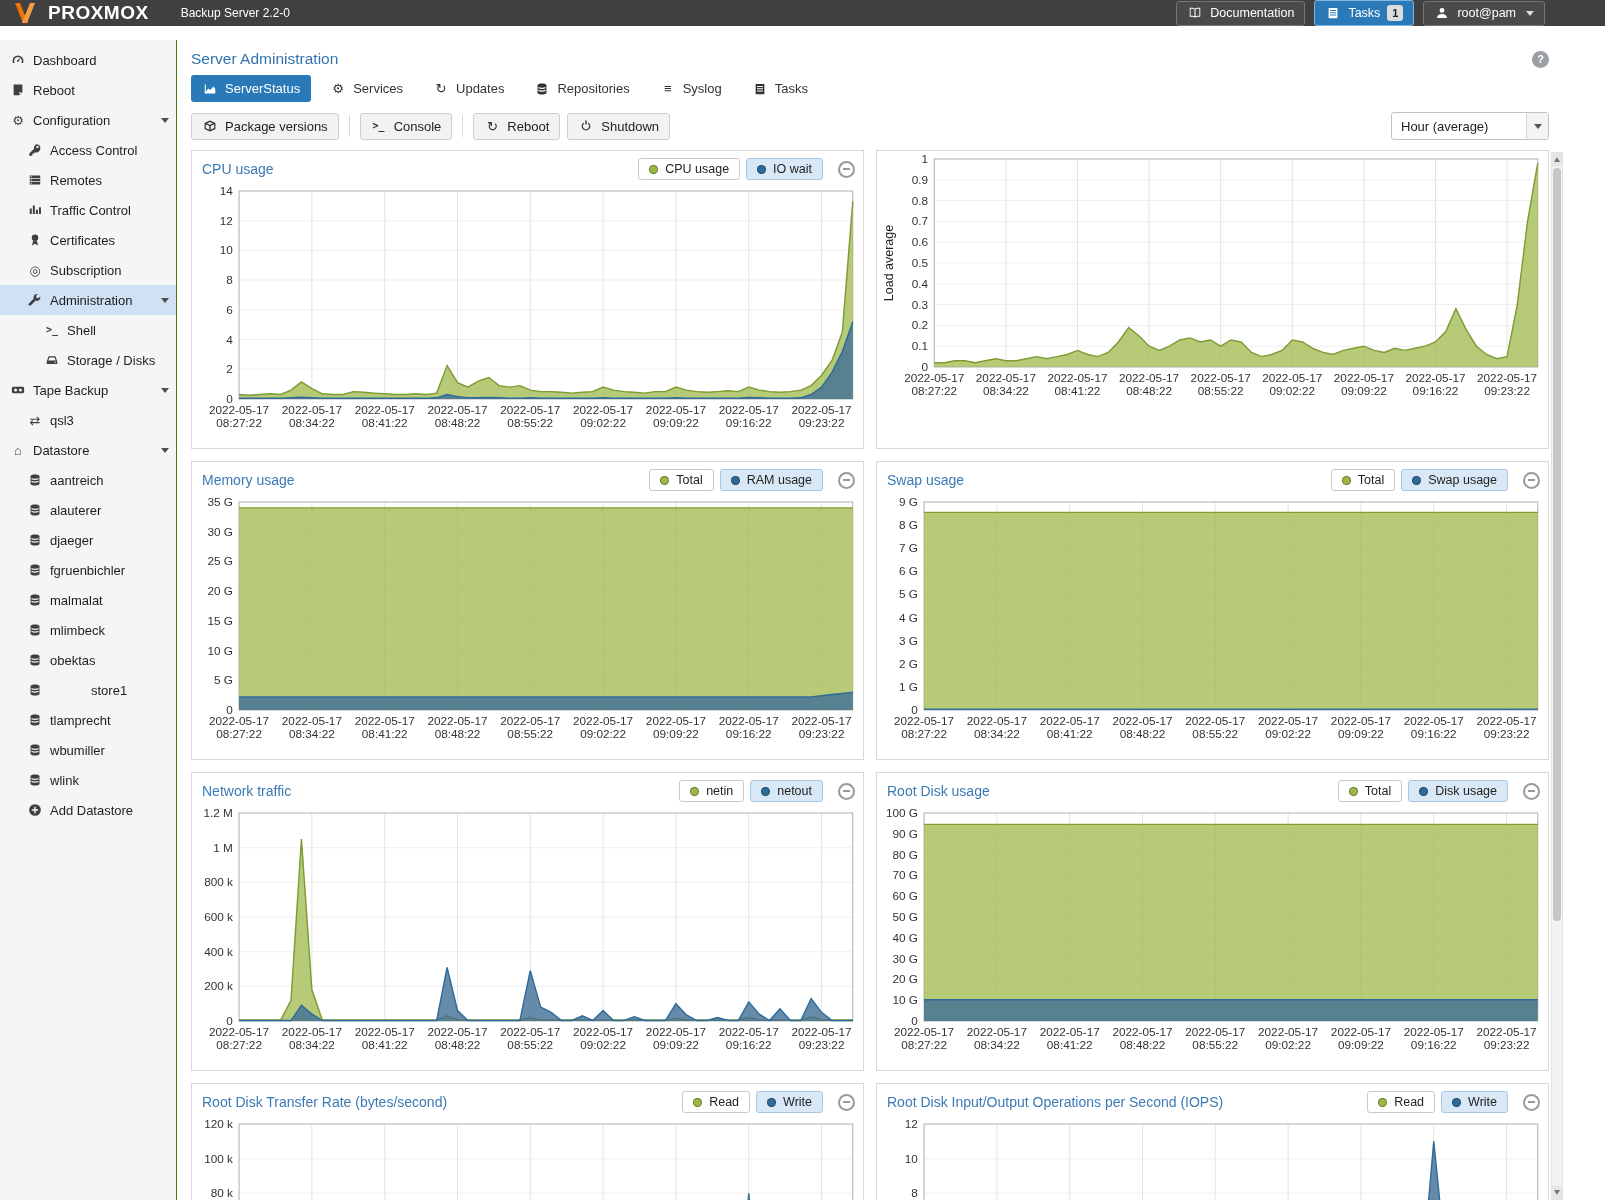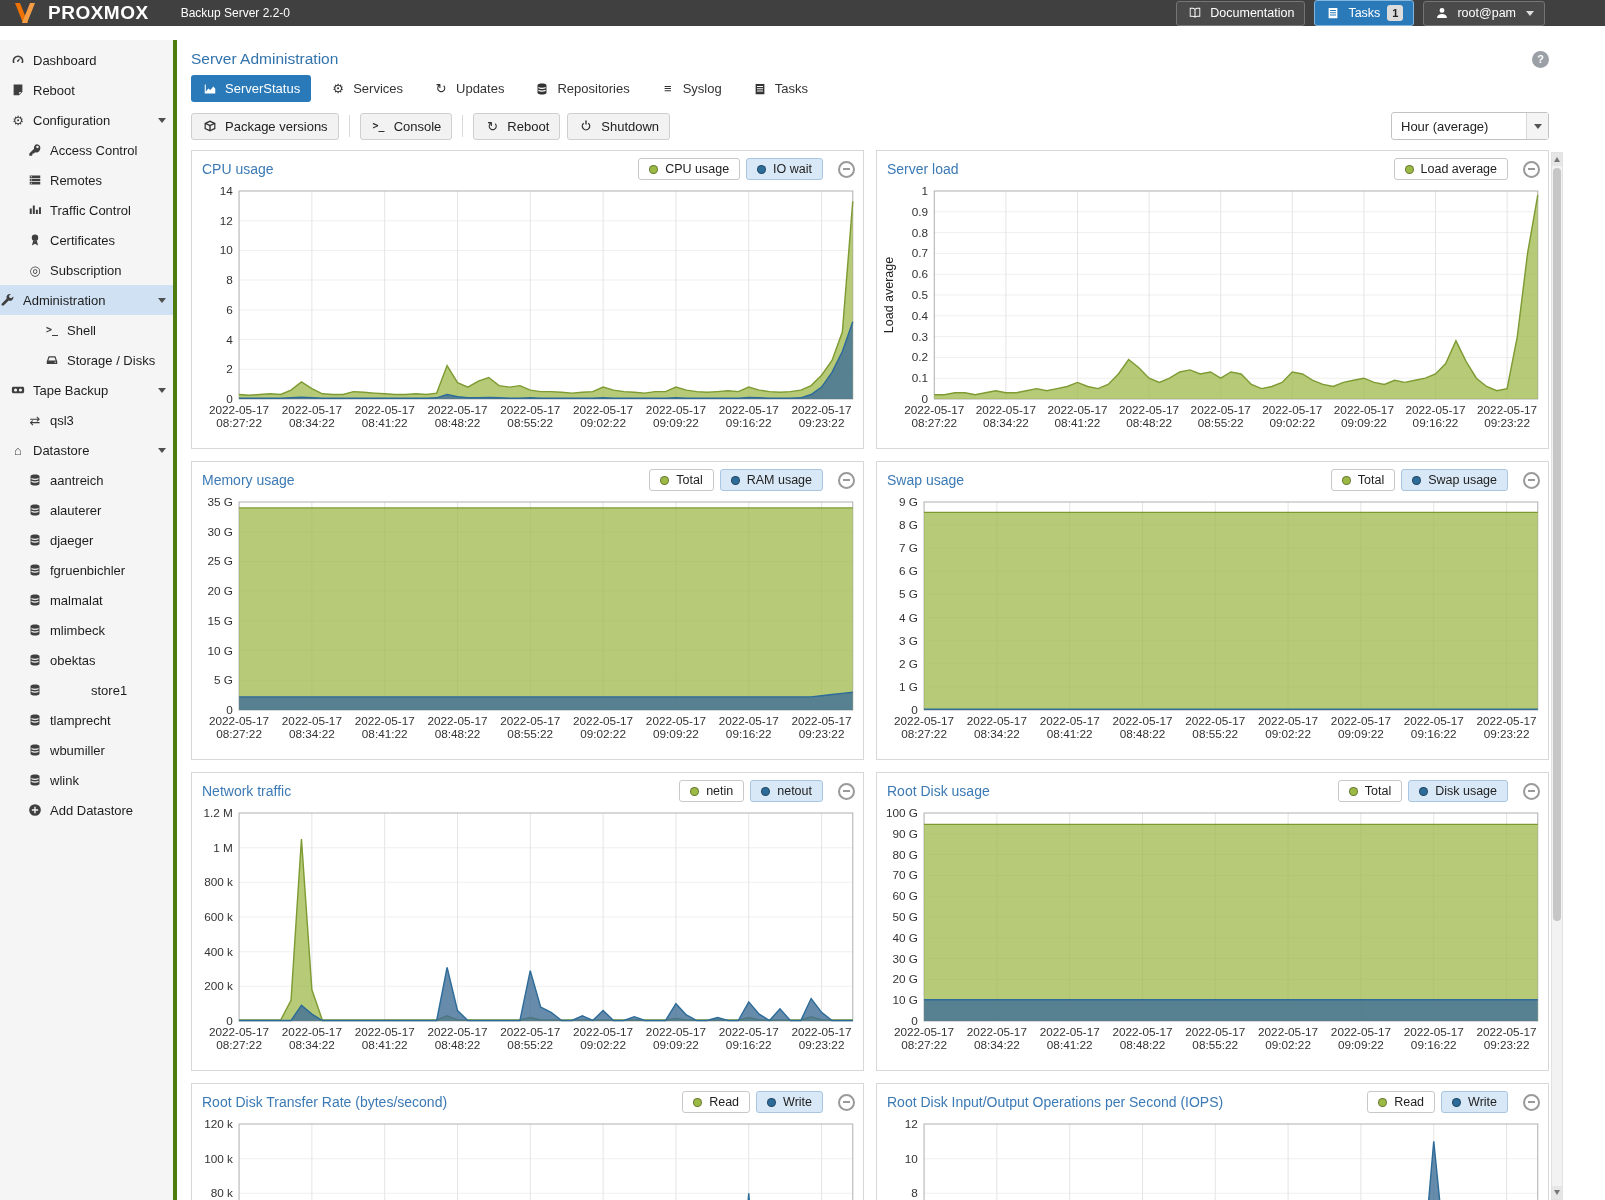--- a/index.html
+++ b/index.html
@@ -12,21 +12,21 @@
 .brand-name{color:#fff;font-weight:bold;font-size:19px;letter-spacing:.5px}
 .product{color:#fff;font-size:12px;margin-left:24px}
 .topbar-right{margin-left:auto;display:flex;gap:9px;align-items:center}
 .tb-btn{display:inline-flex;align-items:center;gap:7px;background:#4a4a4a;border:1px solid #757575;
   color:#fff;border-radius:3px;padding:4px 10px;font-size:12.5px;cursor:pointer;font-family:inherit}
 .tb-btn.tasks{background:#2a7ab9;border-color:#84b5dc}
 .badge{background:#dcdcdc;color:#222;border-radius:3px;padding:0 5px;font-size:11px;line-height:16px;font-weight:bold}
 .tri{width:0;height:0;border-left:4px solid transparent;border-right:4px solid transparent;border-top:5px solid #ddd;margin-left:3px}
 
 .sidebar{position:absolute;left:0;top:40px;width:177px;bottom:0;background:#f5f5f5;
-  border-right:4px solid #4d7c0f;padding-top:5px;overflow:hidden}
+  border-right:1px solid #4d7c0f;padding-top:5px;overflow:hidden}
 .side-item{display:flex;align-items:center;gap:7px;height:30px;padding-right:7px;cursor:pointer;color:#1d1d1d}
 .side-item.selected{background:#cfe1f2}
 .side-item .lbl{white-space:nowrap}
 .caret{margin-left:auto;width:0;height:0;border-left:4px solid transparent;border-right:4px solid transparent;border-top:5px solid #4f4f4f}
 
 .icn{display:inline-flex;align-items:center;justify-content:center;width:16px;height:15px;font-size:13px;line-height:1;color:#3f3f3f;flex:none}
 .icn svg{display:block}
 .topbar .icn{color:#fff}
 .tab .icn{color:inherit}
 .btn .icn{color:#333}
@@ -168,21 +168,21 @@
         <svg viewBox="0 0 16 16" width="14" height="14">
           <path fill-rule="evenodd" fill="currentColor" d="M8 1.6a3.7 3.7 0 1 1 0 7.4 3.7 3.7 0 0 1 0-7.4zM5.9 8.9 4.5 14.4l3.5-2 3.5 2L10.1 8.9a5 5 0 0 1-4.2 0z"></path>
         </svg>
       </span>
       <span class="lbl">Certificates</span>
     </div>
     <div class="side-item" style="padding-left: 27px;">
       <span class="icn">◎</span>
       <span class="lbl">Subscription</span>
     </div>
-    <div class="side-item selected" style="">
+    <div class="side-item selected" style="padding-left: 27px;">
       <span class="icn">
         <svg viewBox="0 0 16 16" width="14" height="14">
           <path fill-rule="evenodd" fill="currentColor" d="M14 4a3.9 3.9 0 0 1-5.2 4.6l-5.5 5.5a1.55 1.55 0 0 1-2.2-2.2l5.5-5.5A3.9 3.9 0 0 1 11.2 1.2L9.1 3.3l.7 2 2 .7z"></path>
         </svg>
       </span>
       <span class="lbl">Administration</span>
       <span class="caret"></span>
     </div>
     <div class="side-item" style="padding-left: 44px;">
       <span class="icn" style="font-family: &quot;DejaVu Sans Mono&quot;, monospace; font-size: 10px; font-weight: bold;">&gt;_</span>
@@ -450,30 +450,20 @@
             <text class="xt" x="615.5" y="231" text-anchor="middle">2022-05-17</text>
             <text class="xt" x="615.5" y="244" text-anchor="middle">09:23:22</text>
             <rect x="46" y="8" width="600" height="208" fill="none" stroke="#b0b0b0"></rect>
             <polygon points="46,216 46.0,211.5 56.2,212.3 66.3,211.5 76.5,210.8 86.7,211.5 96.8,207.1 107.0,198.9 117.2,205.6 127.4,210.8 137.5,211.5 147.7,211.5 157.9,208.6 168.0,209.3 178.2,210.1 188.4,210.8 198.5,211.5 208.7,211.5 218.9,210.8 229.1,211.5 239.2,210.1 249.4,182.6 259.6,199.7 269.7,204.1 279.9,198.2 290.1,194.5 300.2,202.6 310.4,204.1 320.6,202.6 330.7,207.1 340.9,208.6 351.1,208.6 361.3,209.3 371.4,210.1 381.6,209.3 391.8,208.6 401.9,204.1 412.1,207.1 422.3,208.6 432.4,209.3 442.6,210.1 452.8,208.6 462.9,208.6 473.1,204.1 483.3,207.1 493.5,208.6 503.6,209.3 513.8,208.6 524.0,207.8 534.1,208.6 544.3,204.1 554.5,207.1 564.6,208.6 574.8,209.3 585.0,208.6 595.2,207.1 605.3,202.6 615.5,192.2 625.7,177.4 635.8,149.1 646.0,18.4 646,216" fill="rgba(158,184,75,0.75)"></polygon>
             <polyline points="46.0,211.5 56.2,212.3 66.3,211.5 76.5,210.8 86.7,211.5 96.8,207.1 107.0,198.9 117.2,205.6 127.4,210.8 137.5,211.5 147.7,211.5 157.9,208.6 168.0,209.3 178.2,210.1 188.4,210.8 198.5,211.5 208.7,211.5 218.9,210.8 229.1,211.5 239.2,210.1 249.4,182.6 259.6,199.7 269.7,204.1 279.9,198.2 290.1,194.5 300.2,202.6 310.4,204.1 320.6,202.6 330.7,207.1 340.9,208.6 351.1,208.6 361.3,209.3 371.4,210.1 381.6,209.3 391.8,208.6 401.9,204.1 412.1,207.1 422.3,208.6 432.4,209.3 442.6,210.1 452.8,208.6 462.9,208.6 473.1,204.1 483.3,207.1 493.5,208.6 503.6,209.3 513.8,208.6 524.0,207.8 534.1,208.6 544.3,204.1 554.5,207.1 564.6,208.6 574.8,209.3 585.0,208.6 595.2,207.1 605.3,202.6 615.5,192.2 625.7,177.4 635.8,149.1 646.0,18.4 " fill="none" stroke="#7e9b33" stroke-width="1.4"></polyline>
             <polygon points="46,216 46.0,215.3 56.2,215.3 66.3,215.3 76.5,215.3 86.7,215.3 96.8,214.8 107.0,214.2 117.2,214.8 127.4,215.3 137.5,215.3 147.7,215.3 157.9,215.3 168.0,215.3 178.2,215.3 188.4,215.3 198.5,215.3 208.7,215.3 218.9,215.3 229.1,215.3 239.2,214.8 249.4,211.5 259.6,213.8 269.7,214.8 279.9,214.8 290.1,214.5 300.2,214.8 310.4,215.3 320.6,215.3 330.7,214.8 340.9,215.3 351.1,215.3 361.3,215.3 371.4,215.3 381.6,215.3 391.8,215.3 401.9,214.8 412.1,215.3 422.3,215.3 432.4,215.3 442.6,215.3 452.8,215.3 462.9,215.3 473.1,214.8 483.3,215.3 493.5,215.3 503.6,215.3 513.8,215.3 524.0,215.3 534.1,215.3 544.3,214.5 554.5,214.8 564.6,215.3 574.8,215.3 585.0,215.3 595.2,214.8 605.3,211.5 615.5,204.1 625.7,189.3 635.8,168.5 646.0,138.7 646,216" fill="rgba(64,110,150,0.8)"></polygon>
             <polyline points="46.0,215.3 56.2,215.3 66.3,215.3 76.5,215.3 86.7,215.3 96.8,214.8 107.0,214.2 117.2,214.8 127.4,215.3 137.5,215.3 147.7,215.3 157.9,215.3 168.0,215.3 178.2,215.3 188.4,215.3 198.5,215.3 208.7,215.3 218.9,215.3 229.1,215.3 239.2,214.8 249.4,211.5 259.6,213.8 269.7,214.8 279.9,214.8 290.1,214.5 300.2,214.8 310.4,215.3 320.6,215.3 330.7,214.8 340.9,215.3 351.1,215.3 361.3,215.3 371.4,215.3 381.6,215.3 391.8,215.3 401.9,214.8 412.1,215.3 422.3,215.3 432.4,215.3 442.6,215.3 452.8,215.3 462.9,215.3 473.1,214.8 483.3,215.3 493.5,215.3 503.6,215.3 513.8,215.3 524.0,215.3 534.1,215.3 544.3,214.5 554.5,214.8 564.6,215.3 574.8,215.3 585.0,215.3 595.2,214.8 605.3,211.5 615.5,204.1 625.7,189.3 635.8,168.5 646.0,138.7 " fill="none" stroke="#2d6b99" stroke-width="1.4"></polyline>
           </svg>
         </section>
         <section class="panel">
-          <div class="panel-head">
-            <h3 class="panel-title">Server load</h3>
-            <div class="legend">
-              <button class="pill">
-                <span class="dot" style="background: rgb(155, 185, 68);"></span>
-                <span>Load average</span>
-              </button>
-              <span class="collapse"></span>
-            </div>
-          </div>
           <svg class="plot" viewBox="0 0 656 256" preserveAspectRatio="none">
             <text class="yt" x="50" y="220.0" text-anchor="end">0</text>
             <line x1="56" y1="195.2" x2="646" y2="195.2" stroke="#efefef"></line>
             <text class="yt" x="50" y="199.2" text-anchor="end">0.1</text>
             <line x1="56" y1="174.4" x2="646" y2="174.4" stroke="#efefef"></line>
             <text class="yt" x="50" y="178.4" text-anchor="end">0.2</text>
             <line x1="56" y1="153.6" x2="646" y2="153.6" stroke="#efefef"></line>
             <text class="yt" x="50" y="157.6" text-anchor="end">0.3</text>
             <line x1="56" y1="132.8" x2="646" y2="132.8" stroke="#efefef"></line>
             <text class="yt" x="50" y="136.8" text-anchor="end">0.4</text>

